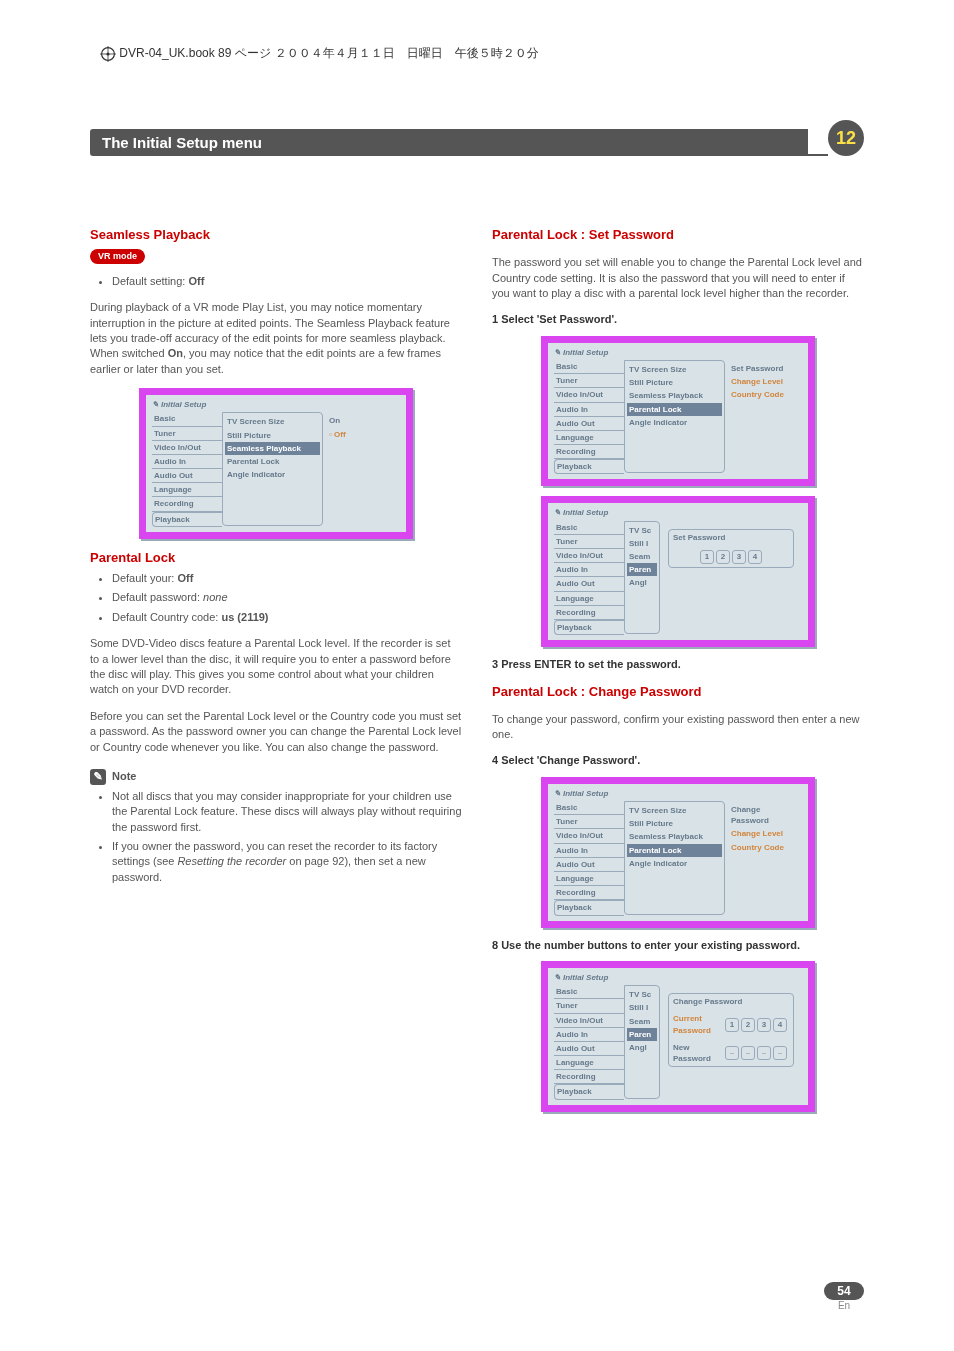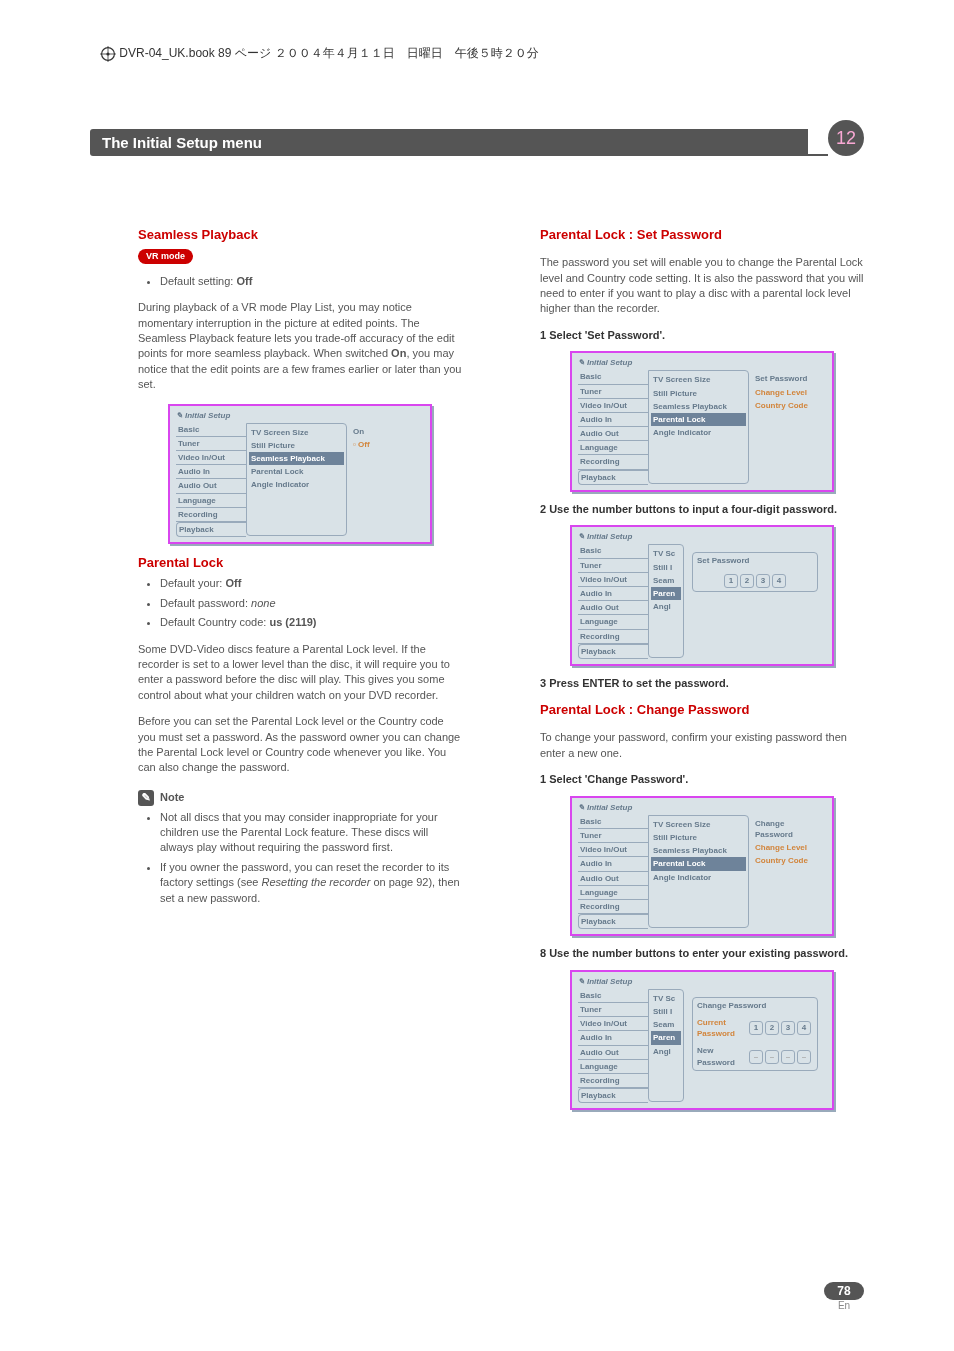--- a/index.html
+++ b/index.html
@@ -37,37 +37,36 @@
   .chapter-connector {
     width: 20px;
     height: 2px;
     background: #555;
   }
   .chapter-num {
     width: 36px;
     height: 36px;
     background: #555;
     border-radius: 50%;
-    color: #f9a8d4;
-    font-weight: normal;
+    color: #fde047;
+    font-weight: bold;
     font-size: 18px;
     display: flex;
     align-items: center;
     justify-content: center;
   }
   .cols {
     display: flex;
     gap: 30px;
   }
   .col {
     flex: 1;
     font-size: 11px;
     line-height: 1.4;
     color: #555;
-    margin-left: 48px;
   }
   .section-red {
     color: #c00;
     font-weight: bold;
     font-size: 13px;
     margin-top: 10px;
     margin-bottom: 4px;
   }
   .pill {
     display: inline-block;
@@ -107,21 +106,21 @@
     align-items:center;
     justify-content:center;
     color:#fff;
     font-size:11px;
     font-weight:bold;
   }
   .menu-shot {
     width: 260px;
     margin: 8px auto 10px auto;
     background: #d9e2e7;
-    border: 2px solid #d946ef;
+    border: 7px solid #d946ef;
     box-shadow: 2px 2px 0 #9ab;
     font-size: 8px;
     color:#667a8c;
   }
   .menu-shot .ms-title {
     padding:4px 6px 2px 6px;
     font-style: italic;
     font-weight:bold;
   }
   .menu-shot .ms-body {
@@ -333,21 +332,20 @@
             <div>Angle Indicator</div>
           </div>
           <div class="ms-right">
             <div>Set Password</div>
             <div class="sel">Change Level</div>
             <div class="sel">Country Code</div>
           </div>
         </div>
       </div>
 
-      <div class="step-line">2   Use the number buttons to input a four-digit password.</div>
 
       <div class="menu-shot">
         <div class="ms-title"><span>✎</span> <span>Initial Setup</span></div>
         <div class="ms-body">
           <div class="ms-left">
             <div>Basic</div>
             <div>Tuner</div>
             <div>Video In/Out</div>
             <div>Audio In</div>
             <div>Audio Out</div>
@@ -375,21 +373,21 @@
               </div>
             </div>
           </div>
         </div>
       </div>
 
       <div class="step-line">3   Press ENTER to set the password.</div>
 
       <div class="section-red">Parental Lock : Change Password</div>
       <p>To change your password, confirm your existing password then enter a new one.</p>
-      <div class="step-line">1   Select 'Change Password'.</div>
+      <div class="step-line">4   Select 'Change Password'.</div>
 
       <div class="menu-shot">
         <div class="ms-title"><span>✎</span> <span>Initial Setup</span></div>
         <div class="ms-body">
           <div class="ms-left">
             <div>Basic</div>
             <div>Tuner</div>
             <div>Video In/Out</div>
             <div>Audio In</div>
             <div>Audio Out</div>
@@ -458,15 +456,15 @@
             </div>
           </div>
         </div>
       </div>
 
     </div>
   </div>
 </div>
 
 <div class="page-badge">
-  <div class="pn">78</div>
+  <div class="pn">54</div>
   <div class="lang">En</div>
 </div>
 
 </body></html>

